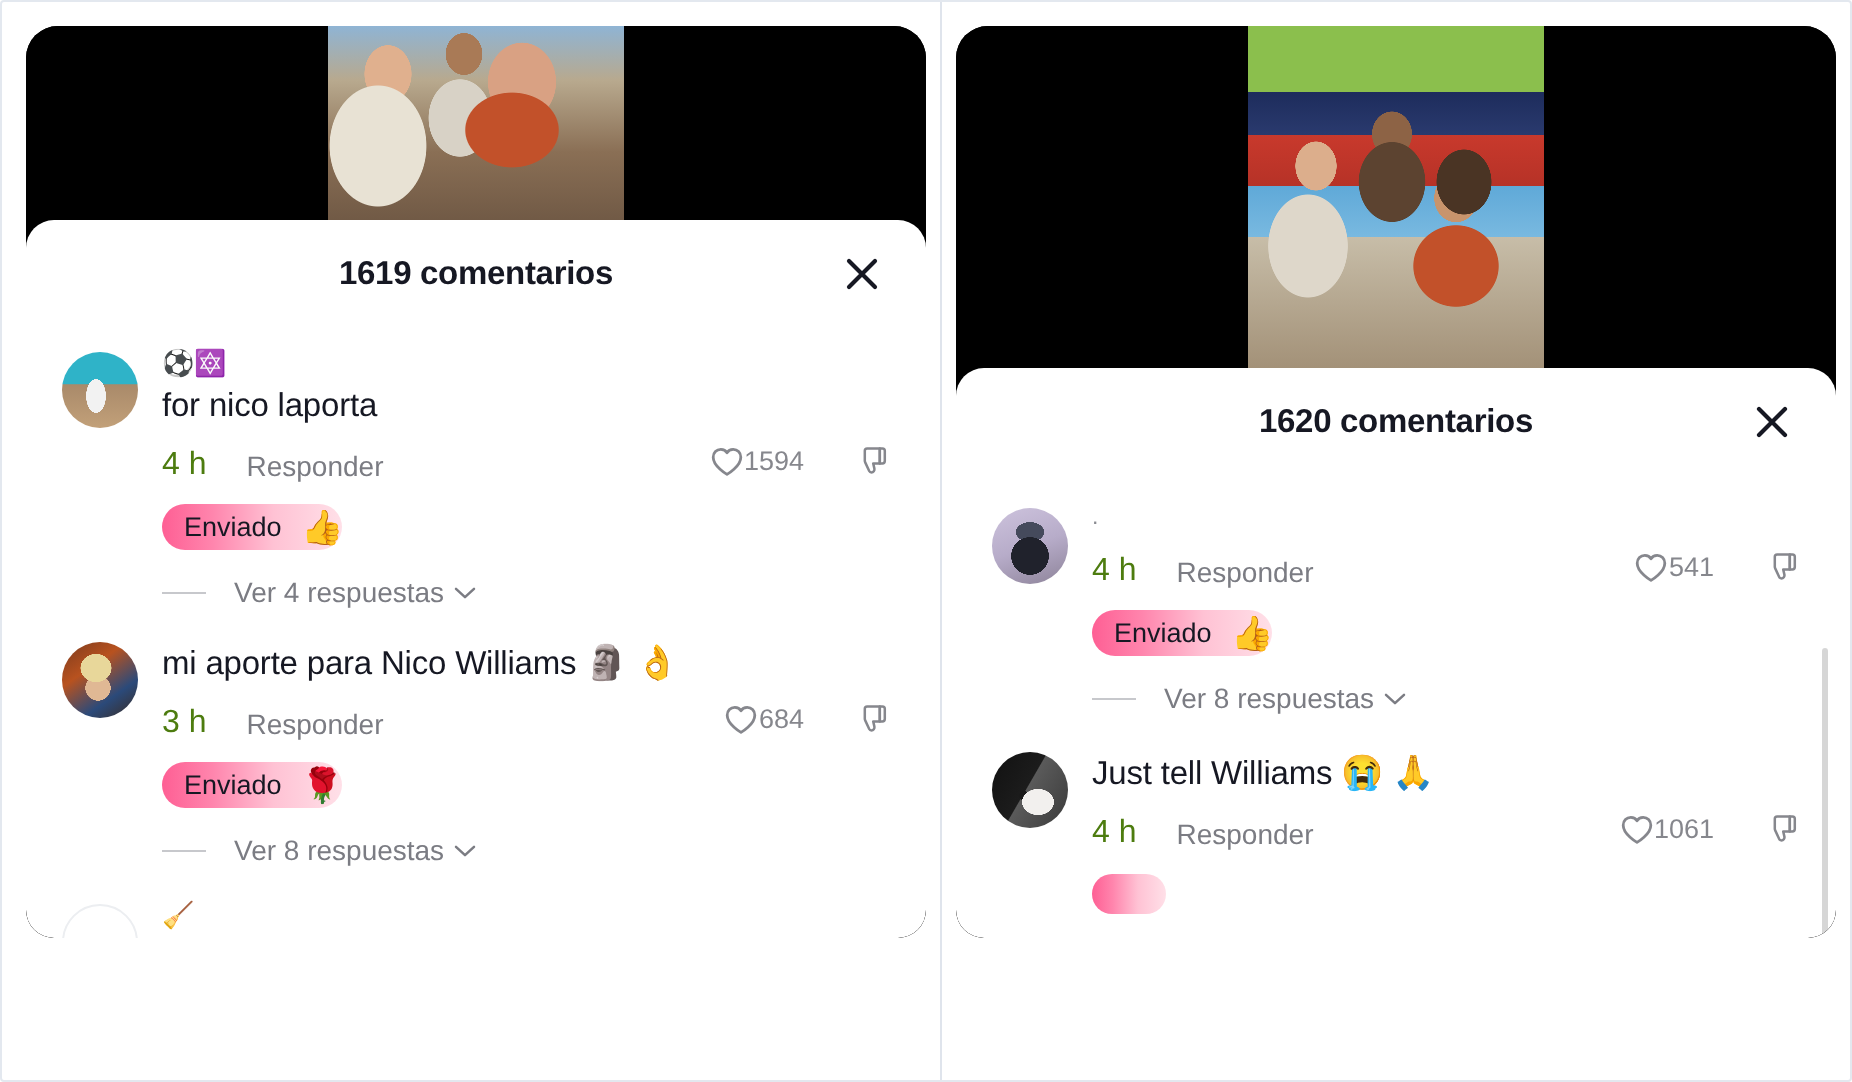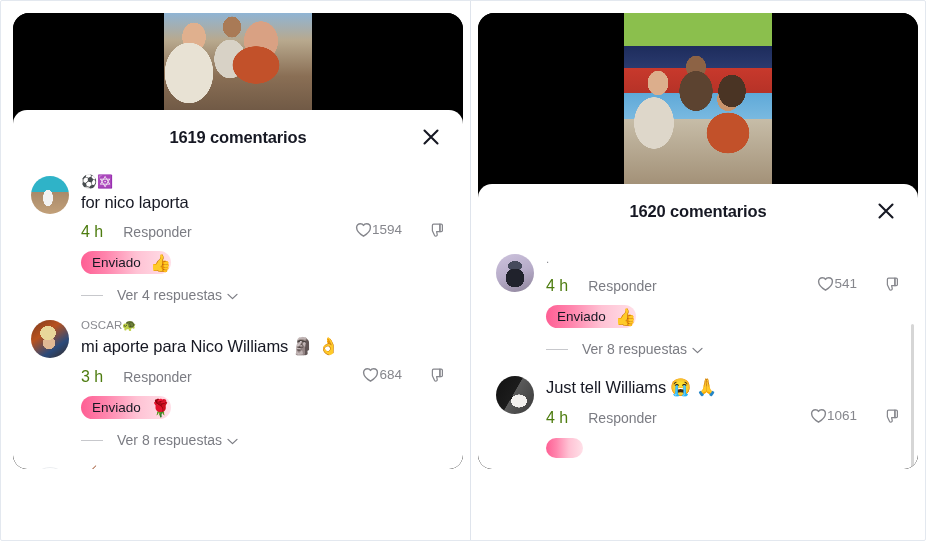--- a/index.html
+++ b/index.html
@@ -334,23 +334,20 @@
                   <path d="M1 1.4 L5.5 5.6 L10 1.4" fill="none" stroke="#7b7c83" stroke-width="1.25" stroke-linecap="round" stroke-linejoin="round"></path>
                 </svg>
               </span>
             </div>
           </div>
         </div>
 
         <div class="comment">
           <div class="avatar av-2"></div>
           <div class="c-body">
-            <div class="c-user">
-              <span>OSCAR🐢</span>
-            </div>
             <div class="c-text">
               <span>mi aporte para Nico Williams</span>
               <span class="emo">🗿 👌</span>
             </div>
             <div class="c-meta">
               <span class="c-time">3 h</span>
               <span class="c-reply">Responder</span>
               <span class="c-actions">
                 <span class="like-group">
                   <span>

